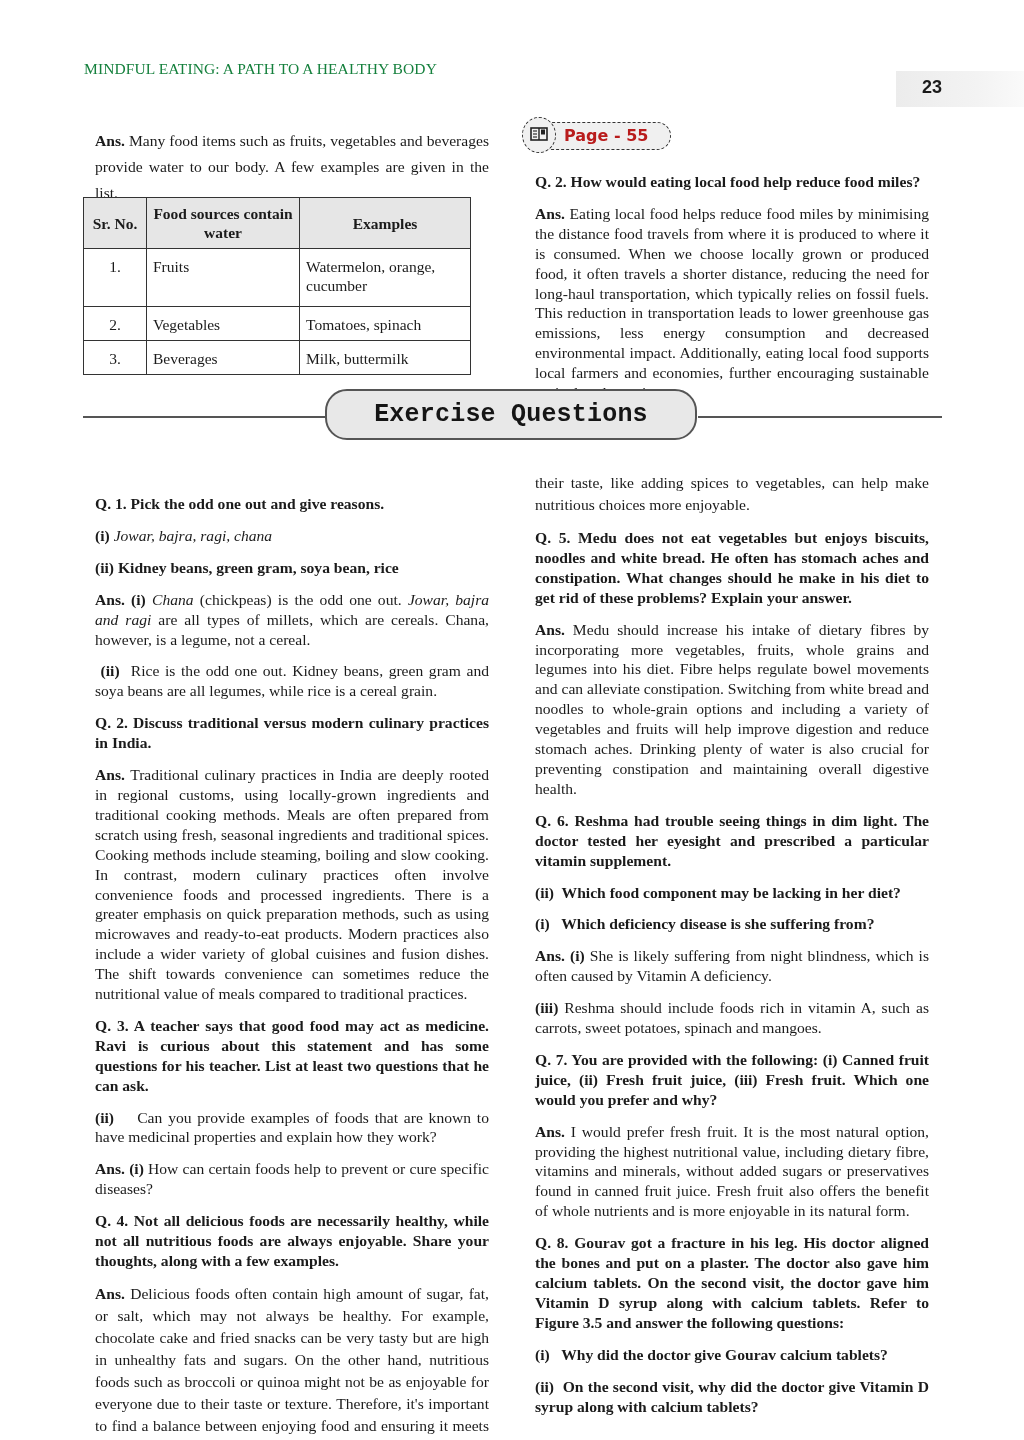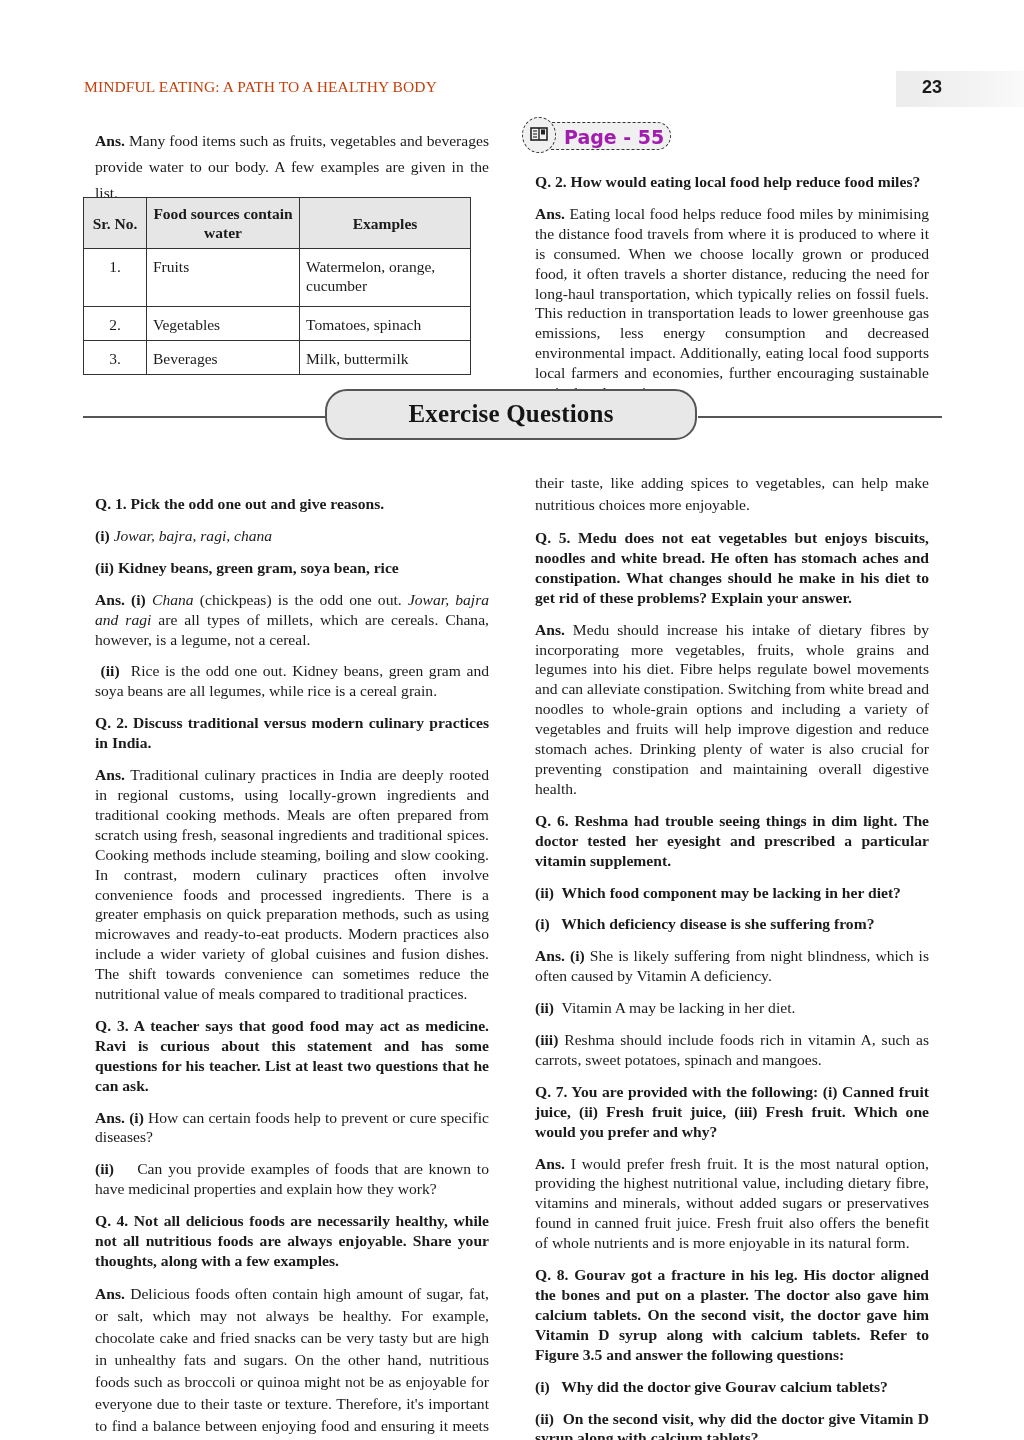--- a/index.html
+++ b/index.html
@@ -1,21 +1,21 @@
 <!DOCTYPE html>
 <html><head>
 <meta charset="utf-8">
 <style>
   html, body { margin: 0; padding: 0; background: #ffffff; }
   body { width: 1024px; height: 1440px; position: relative; overflow: hidden;
          font-family: "DejaVu Serif", "Liberation Serif", serif; color: #1b1b1b; }
 
   
-  .running-head { position: absolute; left: 84px; top: 78px; font-size: 15.5px; letter-spacing: 0.1px;
-                  font-family: "Liberation Serif", serif; color: #c2410c; }
+  .running-head { position: absolute; left: 84px; top: 60px; font-size: 15.5px; letter-spacing: 0.1px;
+                  font-family: "Liberation Serif", serif; color: #15803d; }
   .page-num-box { position: absolute; left: 896px; top: 71px; width: 136px; height: 36px;
                   background: linear-gradient(90deg, #ececec 0%, #f3f3f3 60%, #fbfbfb 100%); }
   .page-num { position: absolute; left: 26px; top: 6px; font-family: "Liberation Sans", sans-serif;
               font-weight: bold; font-size: 18px; color: #1a1a1a; }
 
   
   .col { position: absolute; font-family: "Liberation Serif", serif; font-size: 15.6px; line-height: 19.9px; text-align: justify; }
   .col-left { left: 83px; width: 418px; }
   .col-right { left: 523px; width: 418px; }
   p { margin: 12px; }
@@ -34,33 +34,33 @@
   table.water td.sr { text-align: center; }
   .c1 { width: 50px; } .c2 { width: 140px; }
 
   
   .badge { position: absolute; left: 523px; top: 122px; width: 146px; height: 26px;
            border: 1.5px dashed #333; border-radius: 14px; background: #f0f0f0; }
   .badge-icon-ring { position: absolute; left: -2px; top: -6px; width: 32px; height: 34px;
                      border: 1.5px dashed #333; border-radius: 50%; background: #f0f0f0; }
   .badge-icon { position: absolute; left: 7px; top: 9px; width: 18px; height: 14px; }
   .badge-label { position: absolute; left: 40px; top: 3px; font-family: "DejaVu Sans", sans-serif;
-                 font-weight: bold; font-size: 19px; color: #a21caf; }
+                 font-weight: bold; font-size: 16px; color: #b91c1c; }
 
   .right-top { top: 160px; line-height: 19.9px; }
 
   
   .rule { position: absolute; height: 2px; background: #555; top: 416px; }
   .rule-l { left: 83px; width: 243px; }
   .rule-r { left: 698px; width: 244px; }
   .exercise-pill { position: absolute; left: 325px; top: 389px; width: 372px; height: 51px;
                    border: 2px solid #555; border-radius: 22px; background: #e8e8e8;
                    box-sizing: border-box; }
   .exercise-title { position: absolute; left: 0; right: 0; top: 9px; text-align: center;
-                    font-family: Liberation Serif, serif; font-weight: bold; font-size: 25px; color: #151515; letter-spacing: 0.2px; }
+                    font-family: Liberation Mono, monospace; font-weight: bold; font-size: 25px; color: #151515; letter-spacing: 0.2px; }
 
   .ex-left { top: 482px; }
   .ex-right { top: 460px; }
   .q { font-weight: bold; }
   .gap { margin-top: 1px; }
 </style>
 </head>
 <body>
 
 <div class="running-head">MINDFUL EATING: A PATH TO A HEALTHY BODY</div>
@@ -128,38 +128,37 @@
   <p class="q"><span>Q. 1.</span> <span>Pick the odd one out and give reasons.</span></p>
   <p><span class="b">(i)</span> <span class="i">Jowar, bajra, ragi, chana</span></p>
   <p class="q"><span>(ii)</span> <span>Kidney beans, green gram, soya bean, rice</span></p>
   <p><span class="b">Ans.</span> <span class="b">(i)</span> <span class="i">Chana</span><span> (chickpeas) is the odd one out. </span><span class="i">Jowar, bajra and ragi</span><span> are all types of millets, which are cereals. Chana, however, is a legume, not a cereal.</span></p>
   <p>&nbsp;<span class="b">(ii)</span>&nbsp; <span>Rice is the odd one out. Kidney beans, green gram and soya beans are all legumes, while rice is a cereal grain.</span></p>
 
   <p class="q"><span>Q. 2.</span> <span>Discuss traditional versus modern culinary practices in India.</span></p>
   <p><span class="b">Ans.</span> <span>Traditional culinary practices in India are deeply rooted in regional customs, using locally-grown ingredients and traditional cooking methods. Meals are often prepared from scratch using fresh, seasonal ingredients and traditional spices. Cooking methods include steaming, boiling and slow cooking. In contrast, modern culinary practices often involve convenience foods and processed ingredients. There is a greater emphasis on quick preparation methods, such as using microwaves and ready-to-eat products. Modern practices also include a wider variety of global cuisines and fusion dishes. The shift towards convenience can sometimes reduce the nutritional value of meals compared to traditional practices.</span></p>
 
   <p class="q"><span>Q. 3.</span> <span>A teacher says that good food may act as medicine. Ravi is curious about this statement and has some questions for his teacher. List at least two questions that he can ask.</span></p>
+  <p><span class="b">(ii)</span>&nbsp;&nbsp;&nbsp; <span>Can you provide examples of foods that are known to have medicinal properties and explain how they work?</span></p>
   <p><span class="b">Ans.</span> <span class="b">(i)</span> <span>How can certain foods help to prevent or cure specific diseases?</span></p>
-  <p><span class="b">(ii)</span>&nbsp;&nbsp;&nbsp; <span>Can you provide examples of foods that are known to have medicinal properties and explain how they work?</span></p>
 
   <p class="q"><span>Q. 4.</span> <span>Not all delicious foods are necessarily healthy, while not all nutritious foods are always enjoyable. Share your thoughts, along with a few examples.</span></p>
   <p style="line-height:22px;margin-top:2px"><span class="b">Ans.</span> <span>Delicious foods often contain high amount of sugar, fat, or salt, which may not always be healthy. For example, chocolate cake and fried snacks can be very tasty but are high in unhealthy fats and sugars. On the other hand, nutritious foods such as broccoli or quinoa might not be as enjoyable for everyone due to their taste or texture. Therefore, it's important to find a balance between enjoying food and ensuring it meets nutritional needs. Integrating healthy foods in a way that enhances</span></p>
 </div>
 
 <div class="col col-right ex-right">
   <p style="line-height:22px">their taste, like adding spices to vegetables, can help make nutritious choices more enjoyable.</p>
 
   <p class="q"><span>Q. 5.</span> <span>Medu does not eat vegetables but enjoys biscuits, noodles and white bread. He often has stomach aches and constipation. What changes should he make in his diet to get rid of these problems? Explain your answer.</span></p>
   <p><span class="b">Ans.</span> <span>Medu should increase his intake of dietary fibres by incorporating more vegetables, fruits, whole grains and legumes into his diet. Fibre helps regulate bowel movements and can alleviate constipation. Switching from white bread and noodles to whole-grain options and including a variety of vegetables and fruits will help improve digestion and reduce stomach aches. Drinking plenty of water is also crucial for preventing constipation and maintaining overall digestive health.</span></p>
 
   <p class="q"><span>Q. 6.</span> <span>Reshma had trouble seeing things in dim light. The doctor tested her eyesight and prescribed a particular vitamin supplement.</span></p>
   <p class="q gap"><span>(ii)</span>&nbsp; <span>Which food component may be lacking in her diet?</span></p>
   <p class="q gap"><span>(i)</span>&nbsp;&nbsp; <span>Which deficiency disease is she suffering from?</span></p>
   <p class="gap"><span class="b">Ans.</span> <span class="b">(i)</span> <span>She is likely suffering from night blindness, which is often caused by Vitamin A deficiency.</span></p>
-  <p class="gap"><span class="b">(ii)</span>&nbsp; <span>Vitamin A may be lacking in her diet.</span></p>
   <p class="gap"><span class="b">(iii)</span> <span>Reshma should include foods rich in vitamin A, such as carrots, sweet potatoes, spinach and mangoes.</span></p>
 
   <p class="q gap"><span>Q. 7.</span> <span>You are provided with the following: (i) Canned fruit juice, (ii) Fresh fruit juice, (iii) Fresh fruit. Which one would you prefer and why?</span></p>
   <p><span class="b">Ans.</span> <span>I would prefer fresh fruit. It is the most natural option, providing the highest nutritional value, including dietary fibre, vitamins and minerals, without added sugars or preservatives found in canned fruit juice. Fresh fruit also offers the benefit of whole nutrients and is more enjoyable in its natural form.</span></p>
 
   <p class="q"><span>Q. 8.</span> <span>Gourav got a fracture in his leg. His doctor aligned the bones and put on a plaster. The doctor also gave him calcium tablets. On the second visit, the doctor gave him Vitamin D syrup along with calcium tablets. Refer to Figure 3.5 and answer the following questions:</span></p>
   <p class="q gap"><span>(i)</span>&nbsp;&nbsp; <span>Why did the doctor give  Gourav calcium tablets?</span></p>
   <p class="q gap"><span>(ii)</span>&nbsp; <span>On the second visit, why did the doctor give Vitamin D syrup along with calcium tablets?</span></p>
 </div>
 

